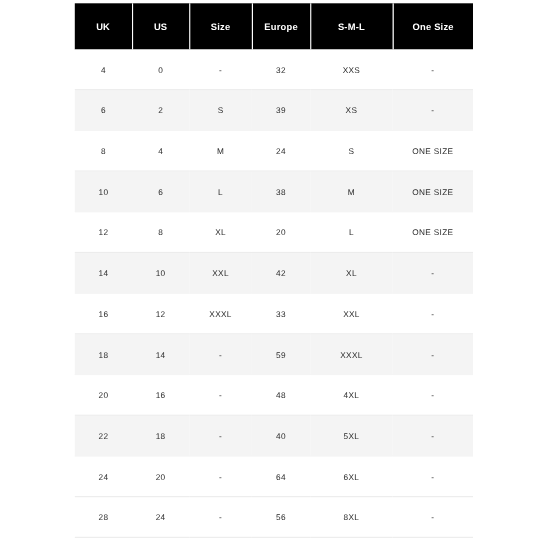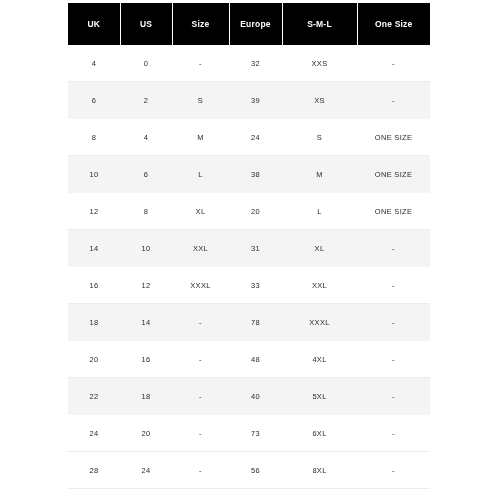--- a/index.html
+++ b/index.html
@@ -148,39 +148,39 @@
           <td>XL</td>
           <td>20</td>
           <td>L</td>
           <td>ONE SIZE</td>
         </tr>
 
         <tr class="even">
           <td>14</td>
           <td>10</td>
           <td>XXL</td>
-          <td>31</td>
+          <td>42</td>
           <td>XL</td>
           <td>-</td>
         </tr>
 
         <tr class="odd">
           <td>16</td>
           <td>12</td>
           <td>XXXL</td>
           <td>33</td>
           <td>XXL</td>
           <td>-</td>
         </tr>
 
         <tr class="even">
           <td>18</td>
           <td>14</td>
           <td>-</td>
-          <td>78</td>
+          <td>59</td>
           <td>XXXL</td>
           <td>-</td>
         </tr>
 
         <tr class="odd">
           <td>20</td>
           <td>16</td>
           <td>-</td>
           <td>48</td>
           <td>4XL</td>
@@ -193,21 +193,21 @@
           <td>-</td>
           <td>40</td>
           <td>5XL</td>
           <td>-</td>
         </tr>
 
         <tr class="odd">
           <td>24</td>
           <td>20</td>
           <td>-</td>
-          <td>73</td>
+          <td>64</td>
           <td>6XL</td>
           <td>-</td>
         </tr>
 
 
         <tr class="odd">
           <td>28</td>
           <td>24</td>
           <td>-</td>
           <td>56</td>

